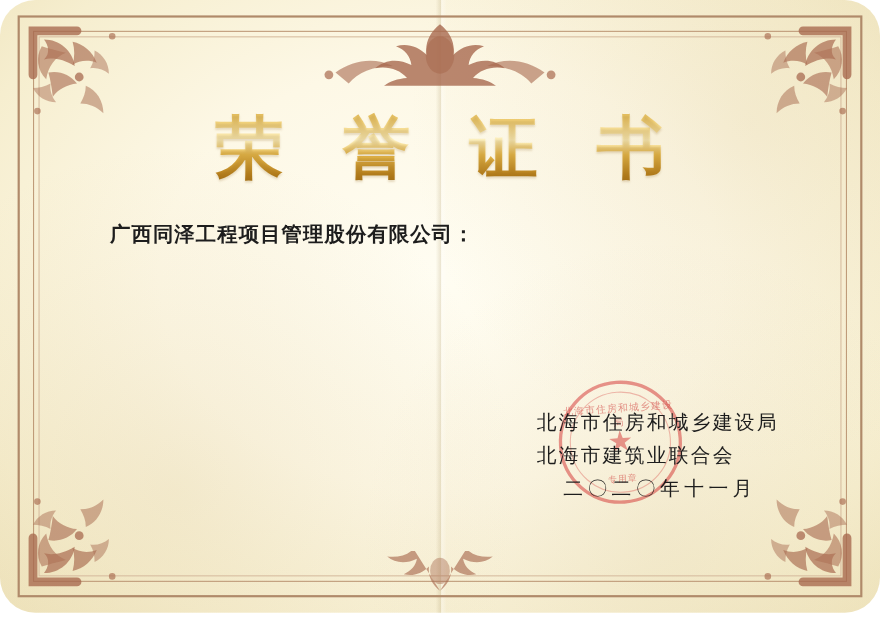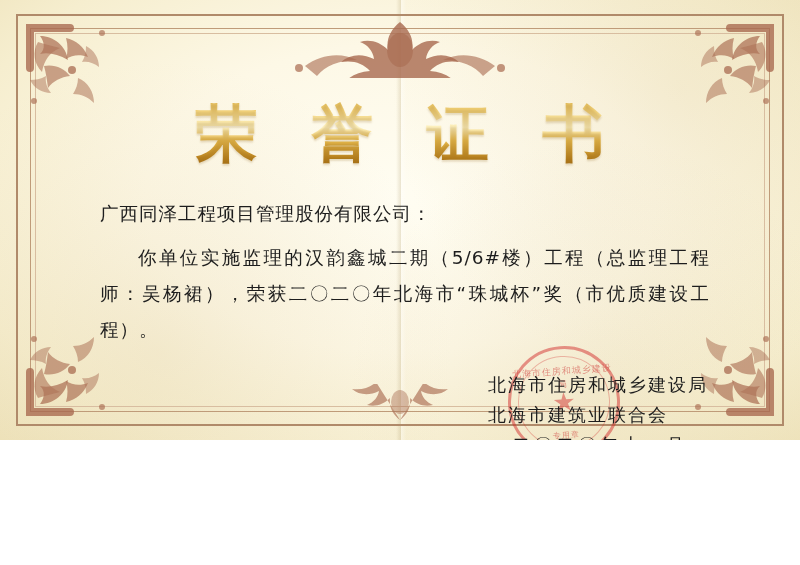--- a/index.html
+++ b/index.html
@@ -11,25 +11,26 @@
     width: 800px;
     height: 565px;
     overflow: hidden;
     font-family: "DejaVu Sans", sans-serif;
   }
 
   
   .certificate {
     position: relative;
     width: 800px;
-    height: 440px;
+    height: 557px;
     box-sizing: border-box;
     background:
       radial-gradient(ellipse at 50% 45%, #fffdf2 0%, #fdf8e6 45%, #f6eecf 80%, #efe4bd 100%);
     overflow: hidden;
+    border-radius: 32px;
   }
   
   .fold {
     position: absolute;
     top: 0;
     left: 396px;
     width: 10px;
     height: 565px;
     background: linear-gradient(to right,
         rgba(190,170,120,0.00) 0%,
@@ -142,21 +143,21 @@
     position: absolute;
     left: 100px;
     top: 196px;
     width: 610px;
     font-family: "DejaVu Sans", sans-serif;
     color: #1d1d1d;
     font-size: 18.5px;
     line-height: 36px;
     letter-spacing: 1px;
   }
-  .recipient { margin: 0 0 8px 0; }
+  .recipient { margin: 0 0 8px 0; font-weight: bold; }
   .para {
     margin: 0;
     text-indent: 38px;
     text-align: justify;
   }
   .closing {
     margin: 8px 0 0 0;
     text-indent: 38px;
   }
 
@@ -316,21 +317,20 @@
         <path d="M100 4 c-8 6 -11 14 -10 22 c-7 -7 -15 -9 -23 -7 c7 3 11 8 12 14 c-10 -5 -20 -4 -27 2 c10 -1 18 1 24 7 z" opacity=".75"></path>
         <ellipse cx="100" cy="22" rx="9" ry="12" opacity=".5"></ellipse>
       </g>
     </svg>
   </div>
 
   <div class="title">荣 誉 证 书</div>
 
   <div class="body-text">
     <p class="recipient">广西同泽工程项目管理股份有限公司：</p>
-    <p class="para">你单位实施监理的汉韵鑫城二期（5/6#楼）工程（总监理工程师：吴杨裙），荣获二〇二〇年北海市“珠城杯”奖（市优质建设工程）。</p>
   </div>
 
   <div class="seal">
     <div class="seal-inner"></div>
     <div class="seal-text-top">北海市住房和城乡建设局</div>
     <div class="seal-star">★</div>
     <div class="seal-text-bottom">专用章</div>
   </div>
 
   <div class="signature">

